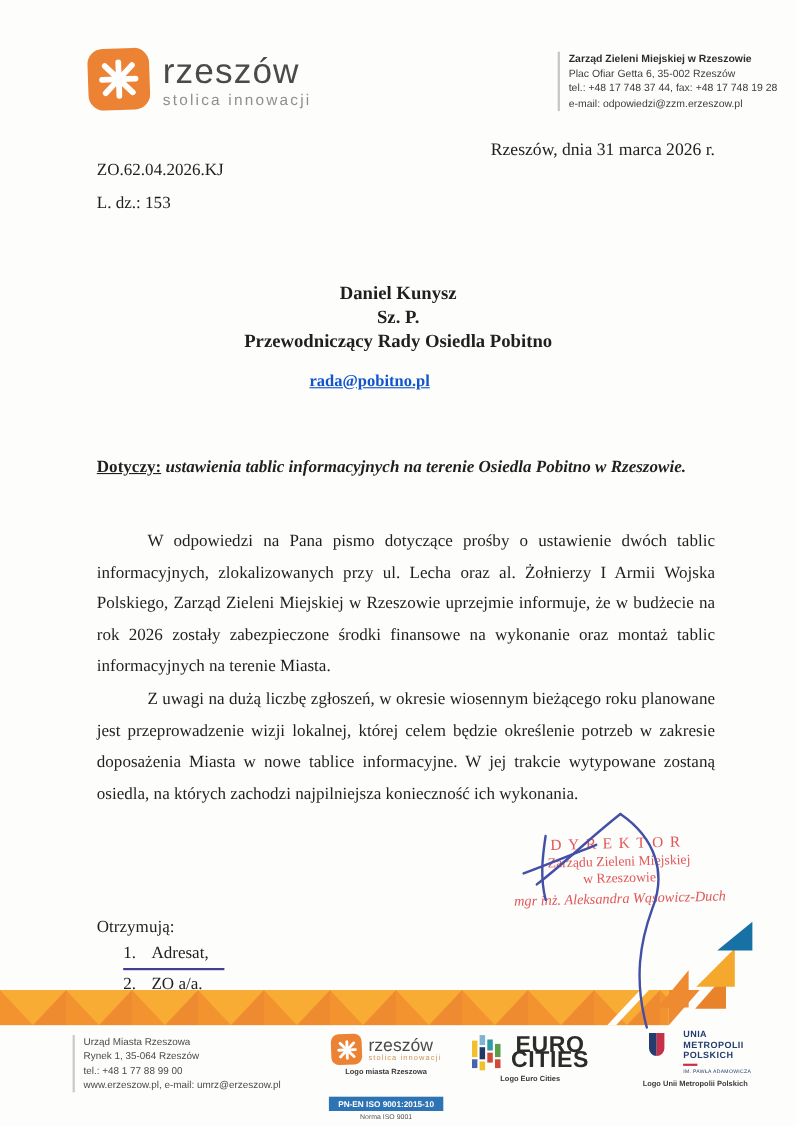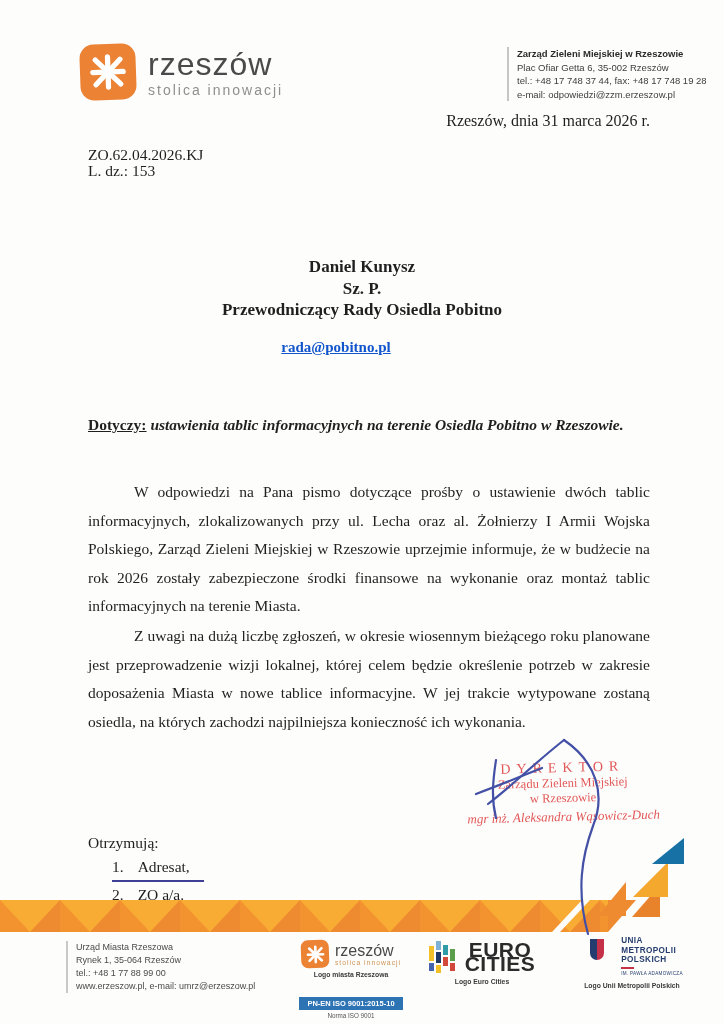--- a/index.html
+++ b/index.html
@@ -17,25 +17,25 @@
   .rz-icon.small { width:28px; height:28px; border-radius:7px; }
   .rz-icon.small svg { width:19px; height:19px; }
   .logo-text { font-family:"Liberation Sans","DejaVu Sans",sans-serif; line-height:1; }
   .logo-name { font-size:32px; color:#4a4a4a; letter-spacing:1px; }
   .logo-tag  { font-size:14px; color:#8f8f8f; letter-spacing:2px; margin-top:3px; }
   .sender-block { position:absolute; left:462px; top:47px; width:240px;
     border-left:2px solid #c6c6c6; padding-left:8px;
     font-family:"Liberation Sans","DejaVu Sans",sans-serif; font-size:9.5px;
     color:#3d3d3d; line-height:13.5px;margin-left:45px; }
   .sender-name { font-weight:bold; color:#2c2c2c; }
-  .dateline { position:absolute; left:360px; top:112px; width:290px;
+  .dateline { position:absolute; left:360px; top:128px; width:290px;
     text-align:right; font-size:16px; }
   
   .ref1 { position:absolute; left:88px; top:146px; font-size:15.5px; }
-  .ref2 { position:absolute; left:88px; top:162px; font-size:15.5px; }
+  .ref2 { position:absolute; left:88px; top:176px; font-size:15.5px; }
   
   .recipient { position:absolute; left:0; top:256px; width:724px; text-align:center;
     font-weight:bold; font-size:17px; line-height:21.5px; }
   .recipient-email { position:absolute; left:0; top:338px; width:672px; text-align:center; }
   .recipient-email a { color:#1155CC; font-weight:bold; font-size:15px; text-decoration:underline; cursor:pointer; }
   
   .subject { position:absolute; left:88px; top:416px; width:560px; font-size:15.5px; }
   .subject .lbl { font-weight:bold; text-decoration:underline; }
   .subject .txt { font-weight:bold; font-style:italic; }
   

